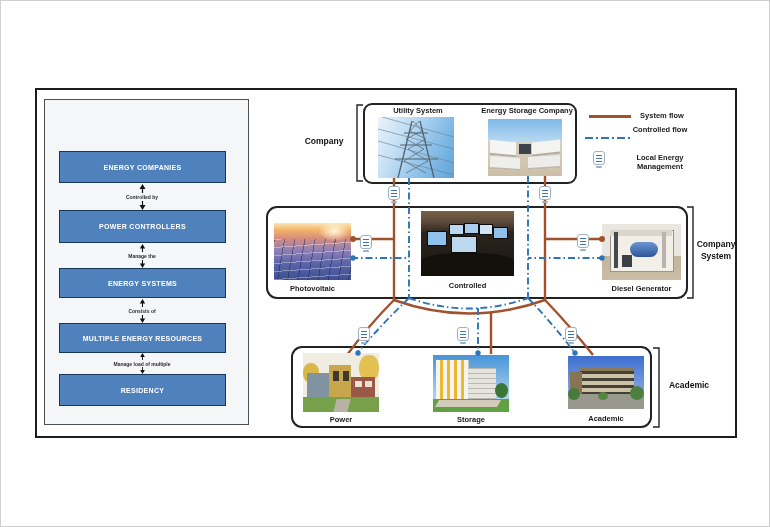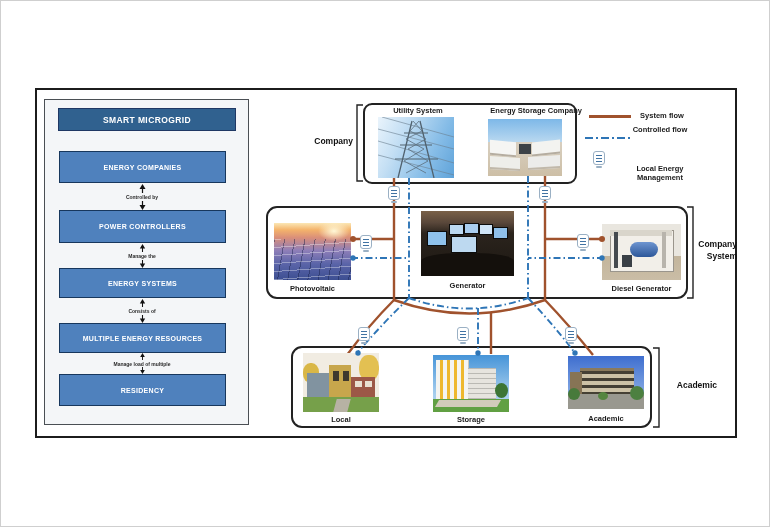--- a/index.html
+++ b/index.html
@@ -15,21 +15,21 @@
          color:#fff;font-weight:bold;font-size:8.5px;letter-spacing:.4px;
          display:flex;align-items:center;justify-content:center;z-index:4;box-sizing:border-box;}
   .bbox{left:58px;width:167px;background:#4F81BD;border:1.2px solid #17375D;color:#fff;
         font-weight:bold;font-size:7px;letter-spacing:.3px;display:flex;align-items:center;justify-content:center;
         text-align:center;z-index:4;box-sizing:border-box;}
   .conn{left:101px;width:80px;display:flex;flex-direction:column;align-items:center;justify-content:space-between;z-index:5;}
   .clabel{font-size:5px;font-weight:600;color:#2a2a2a;white-space:nowrap;line-height:6px;}
   
   .rbox{border:2px solid #222;background:#fff;z-index:1;box-sizing:border-box;}
   .cap{font-size:7.5px;font-weight:bold;color:#1a1a1a;text-align:center;z-index:4;line-height:9px;}
-  .seclabel{font-size:8.5px;font-weight:bold;color:#111;text-align:right;z-index:4;line-height:12px;}
+  .seclabel{font-size:8.5px;font-weight:bold;color:#111;text-align:center;z-index:4;line-height:12px;}
   
   .lem{width:12px;height:14px;background:#fff;border:1.5px solid #9AB0C4;border-radius:3px;
        z-index:7;box-sizing:border-box;padding-top:1px;}
   .lem i{display:block;height:1.4px;background:#4173A3;margin:1.6px 2px 0;}
   .lem::after{content:"";position:absolute;left:2px;right:2px;bottom:-4px;height:2.5px;background:#9AB0C4;border-radius:1px;}
   
   .img{overflow:hidden;z-index:4;}
   .img>div{position:absolute;}
   .utility{background:linear-gradient(115deg,#eaf4fc 0%,#c4dff4 30%,#85bce7 70%,#5fa3d9 100%);}
   .pv{background:linear-gradient(180deg,#fbe7b5 0%,#f4b36b 12%,#d98e7a 26%,#8f7fb8 48%,#5a64a8 72%,#3d4f92 100%);}
@@ -42,21 +42,20 @@
   svg{display:block;}
 </style>
 </head>
 <body>
 
 <div id="app">
 
   <div class="abs frame"></div>
 
   <div class="abs panel"></div>
-  <div class="abs phead">SMART MICROGRID</div>
 
   <div class="abs bbox" style="top:150px;height:32px;">ENERGY COMPANIES</div>
   <div class="abs bbox" style="top:209px;height:33px;">POWER CONTROLLERS</div>
   <div class="abs bbox" style="top:267px;height:30px;">ENERGY SYSTEMS</div>
   <div class="abs bbox" style="top:322px;height:30px;">MULTIPLE ENERGY RESOURCES</div>
   <div class="abs bbox" style="top:373px;height:32px;">RESIDENCY</div>
 
   <div class="abs conn" style="top:183px;height:26px;">
     <svg width="9" height="9" viewBox="0 0 9 9">
         <path d="M4.5 9 L4.5 4" stroke="#111" stroke-width="1.2"></path>
@@ -129,21 +128,21 @@
     </g>
     <g stroke="#222" stroke-width="1.4" fill="none">
       <path d="M362 104 H356 V180 H362"></path>
       <path d="M686 206 H692 V297 H686"></path>
       <path d="M652 347 H658 V426 H652"></path>
     </g>
   </svg>
 
   <div class="abs seclabel" style="left:294px;top:134px;width:58px;">Company</div>
   <div class="abs cap" style="left:372px;top:105px;width:90px;">Utility System</div>
-  <div class="abs cap" style="left:471px;top:105px;width:110px;text-align:right;">Energy Storage Company</div>
+  <div class="abs cap" style="left:471px;top:105px;width:110px;">Energy Storage Company</div>
 
   <div class="abs img utility" style="left:377px;top:116px;width:76px;height:61px;">
     <svg width="76" height="61" viewBox="0 0 76 61">
       <path d="M4 0 L76 20 M0 12 L76 32 M0 24 L76 46 M0 38 L76 58" stroke="#6b7f8f" stroke-width="0.8" opacity="0.75"></path>
       <path d="M34 4 L20 61 M42 4 L56 61" stroke="#51626f" stroke-width="1.3"></path>
       <path d="M26 16 H50 M22 28 H54 M17 42 H60" stroke="#51626f" stroke-width="1.1"></path>
       <path d="M35 4 L44 14 L28 22 L46 32 L26 44 L48 56" stroke="#5c6f7e" stroke-width="0.8" fill="none"></path>
       <path d="M41 4 L32 14 L48 22 L30 32 L50 44 L28 56" stroke="#5c6f7e" stroke-width="0.8" fill="none"></path>
     </svg>
   </div>
@@ -161,41 +160,41 @@
   <div class="abs cap" style="left:632px;top:110px;width:58px;">System flow</div>
   <svg class="abs" style="left:584px;top:134px;z-index:4;" width="48" height="6" viewBox="0 0 48 6">
     <line x1="0" y1="3" x2="48" y2="3" stroke="#2E75B6" stroke-width="2" stroke-dasharray="8 3 2 3"></line>
   </svg>
   <div class="abs cap" style="left:630px;top:124px;width:58px;">Controlled flow</div>
   <div class="abs lem" style="left:592px;top:150px;">
       <i></i>
       <i></i>
       <i></i>
     </div>
-  <div class="abs cap" style="left:620px;top:163px;width:78px;">Local Energy Management</div>
+  <div class="abs cap" style="left:620px;top:152px;width:78px;">Local Energy Management</div>
 
   <div class="abs seclabel" style="left:694px;top:237px;width:42px;">Company System</div>
 
   <div class="abs img pv" style="left:273px;top:222px;width:77px;height:57px;">
     <div style="left:44px;top:-2px;width:32px;height:20px;background:radial-gradient(closest-side,#fff8d8,rgba(255,230,160,0));"></div>
     <div style="left:0;top:16px;width:77px;height:41px;background:repeating-linear-gradient(100deg,rgba(20,30,70,.45) 0 1px,transparent 1px 10px);"></div>
     <div style="left:0;top:16px;width:77px;height:41px;background:repeating-linear-gradient(176deg,rgba(255,255,255,.35) 0 1px,transparent 1px 8px);"></div>
   </div>
   <div class="abs cap" style="left:273px;top:283px;width:77px;">Photovoltaic</div>
 
   <div class="abs img micro" style="left:420px;top:210px;width:93px;height:65px;">
     <div style="left:6px;top:20px;width:18px;height:13px;background:#8fc2ec;border:1px solid #0c0c0c;"></div>
     <div style="left:28px;top:13px;width:13px;height:9px;background:#bcd9f2;border:1px solid #0c0c0c;"></div>
     <div style="left:43px;top:12px;width:13px;height:9px;background:#a9cdef;border:1px solid #0c0c0c;"></div>
     <div style="left:58px;top:13px;width:12px;height:9px;background:#cfe4f7;border:1px solid #0c0c0c;"></div>
     <div style="left:72px;top:16px;width:13px;height:10px;background:#8fc0ea;border:1px solid #0c0c0c;"></div>
     <div style="left:30px;top:25px;width:24px;height:15px;background:#bdd9f0;border:1px solid #0c0c0c;"></div>
     <div style="left:0;top:42px;width:93px;height:23px;background:#14100c;border-radius:45% 45% 0 0 / 35%;"></div>
   </div>
-  <div class="abs cap" style="left:420px;top:280px;width:93px;">Generator</div>
+  <div class="abs cap" style="left:420px;top:280px;width:93px;">Controlled</div>
 
   <div class="abs img diesel" style="left:601px;top:223px;width:79px;height:56px;">
     <div style="left:8px;top:6px;width:62px;height:40px;background:#f2efe9;border:1px solid #9a958c;"></div>
     <div style="left:8px;top:6px;width:62px;height:6px;background:#d9d5cb;"></div>
     <div style="left:12px;top:8px;width:4px;height:36px;background:#454a4f;"></div>
     <div style="left:60px;top:8px;width:4px;height:36px;background:#b8b4ac;"></div>
     <div style="left:28px;top:18px;width:28px;height:15px;background:linear-gradient(#6e95d0,#2d5799);border-radius:8px;"></div>
     <div style="left:20px;top:31px;width:10px;height:12px;background:#3a4046;"></div>
   </div>
   <div class="abs cap" style="left:601px;top:283px;width:79px;">Diesel Generator</div>
@@ -208,21 +207,21 @@
     <div style="left:4px;top:20px;width:22px;height:24px;background:#8193a0;"></div>
     <div style="left:26px;top:12px;width:22px;height:32px;background:#c7a64c;"></div>
     <div style="left:30px;top:18px;width:6px;height:10px;background:#3e382e;"></div>
     <div style="left:40px;top:18px;width:6px;height:10px;background:#3e382e;"></div>
     <div style="left:48px;top:24px;width:24px;height:20px;background:#9c5847;"></div>
     <div style="left:52px;top:28px;width:7px;height:6px;background:#e9e1d2;"></div>
     <div style="left:62px;top:28px;width:7px;height:6px;background:#e9e1d2;"></div>
     <div style="left:0;top:44px;width:76px;height:15px;background:#76a04a;"></div>
     <div style="left:32px;top:46px;width:14px;height:13px;background:#b7b2a4;transform:skewX(-15deg);"></div>
   </div>
-  <div class="abs cap" style="left:302px;top:414px;width:76px;">Local</div>
+  <div class="abs cap" style="left:302px;top:414px;width:76px;">Power</div>
 
   <div class="abs img hostel" style="left:432px;top:354px;width:76px;height:57px;">
     <div style="left:3px;top:5px;width:32px;height:41px;background:repeating-linear-gradient(90deg,#f4f4f1 0 4px,#eeb82e 4px 7px);border-right:1px solid #c9c6bd;"></div>
     <div style="left:35px;top:13px;width:28px;height:31px;background:#e6e4de;"></div>
     <div style="left:35px;top:13px;width:28px;height:31px;background:repeating-linear-gradient(180deg,rgba(120,120,115,.4) 0 1px,transparent 1px 5px);"></div>
     <div style="left:0;top:44px;width:76px;height:13px;background:#61a043;"></div>
     <div style="left:4px;top:45px;width:62px;height:7px;background:#d2cbba;transform:skewX(-30deg);"></div>
     <div style="left:62px;top:28px;width:13px;height:15px;background:#3c7534;border-radius:50%;"></div>
   </div>
   <div class="abs cap" style="left:432px;top:414px;width:76px;">Storage</div>

